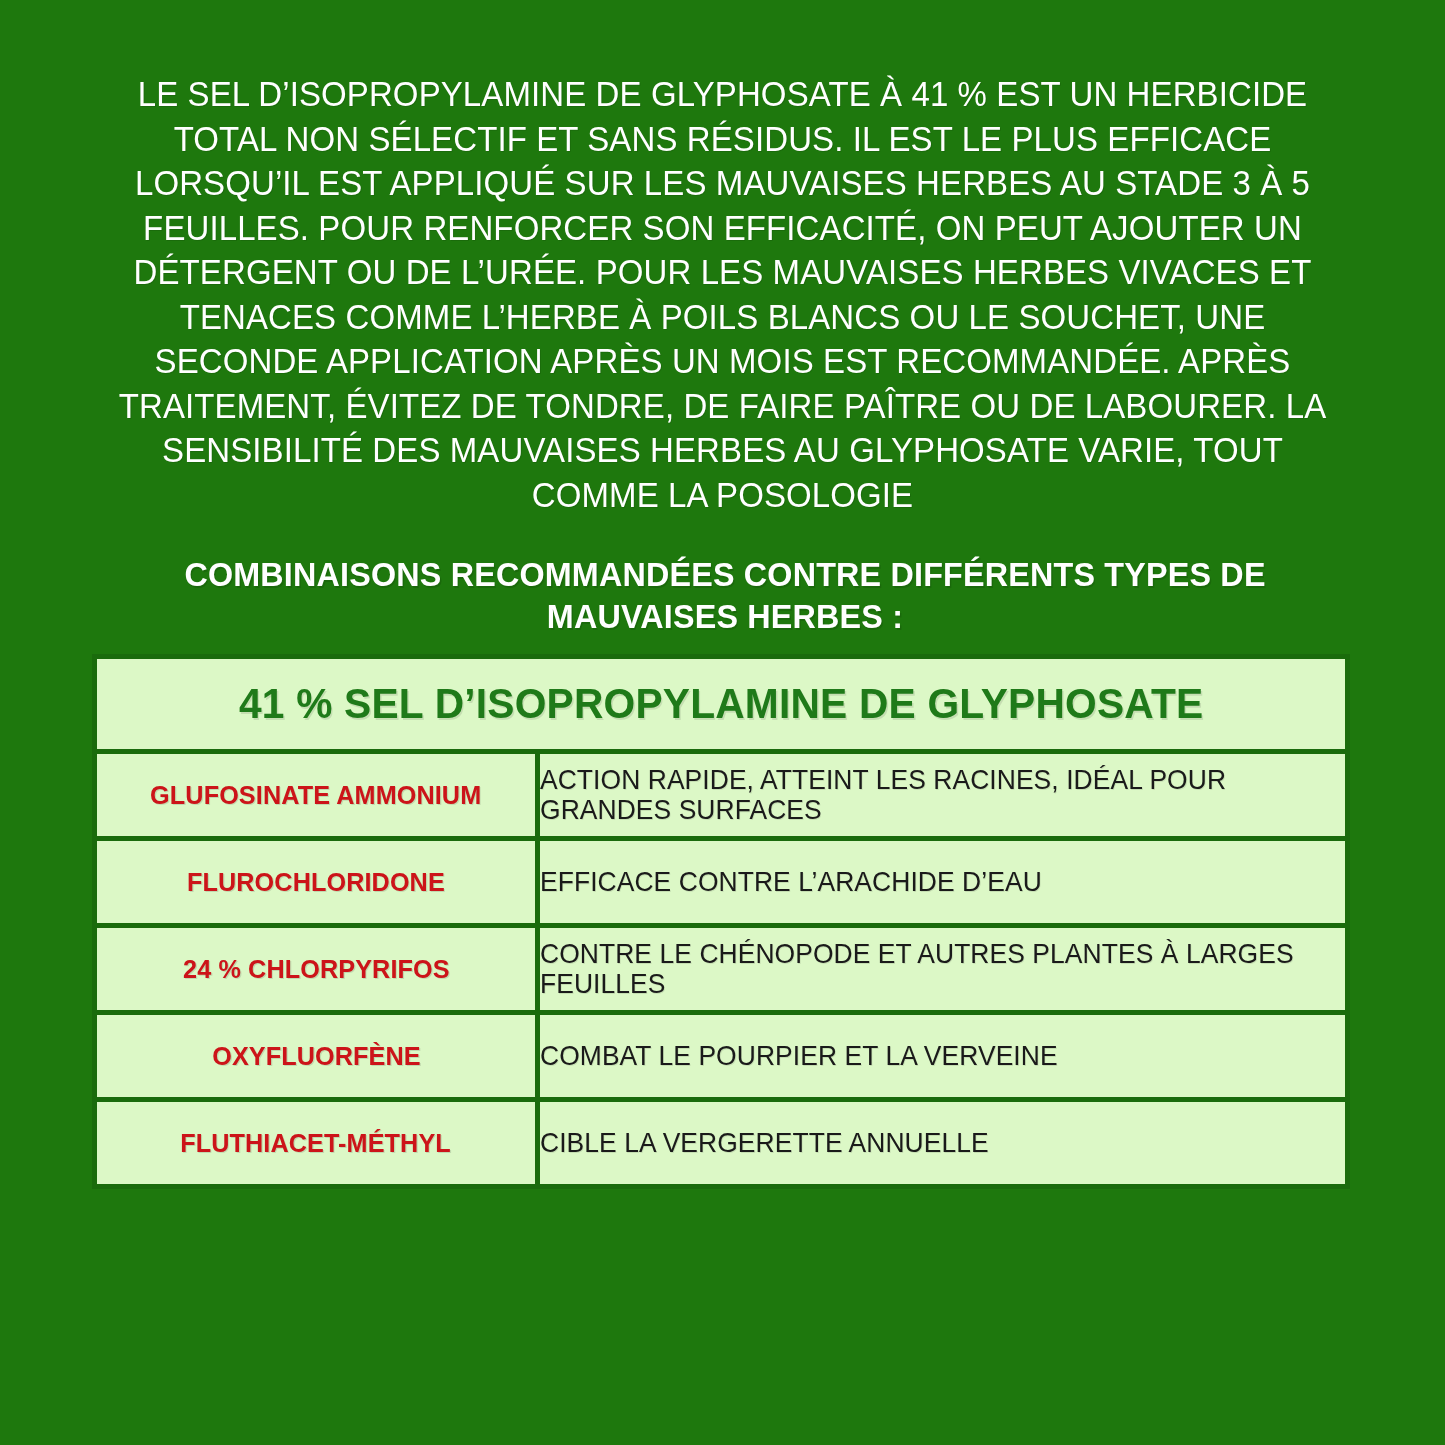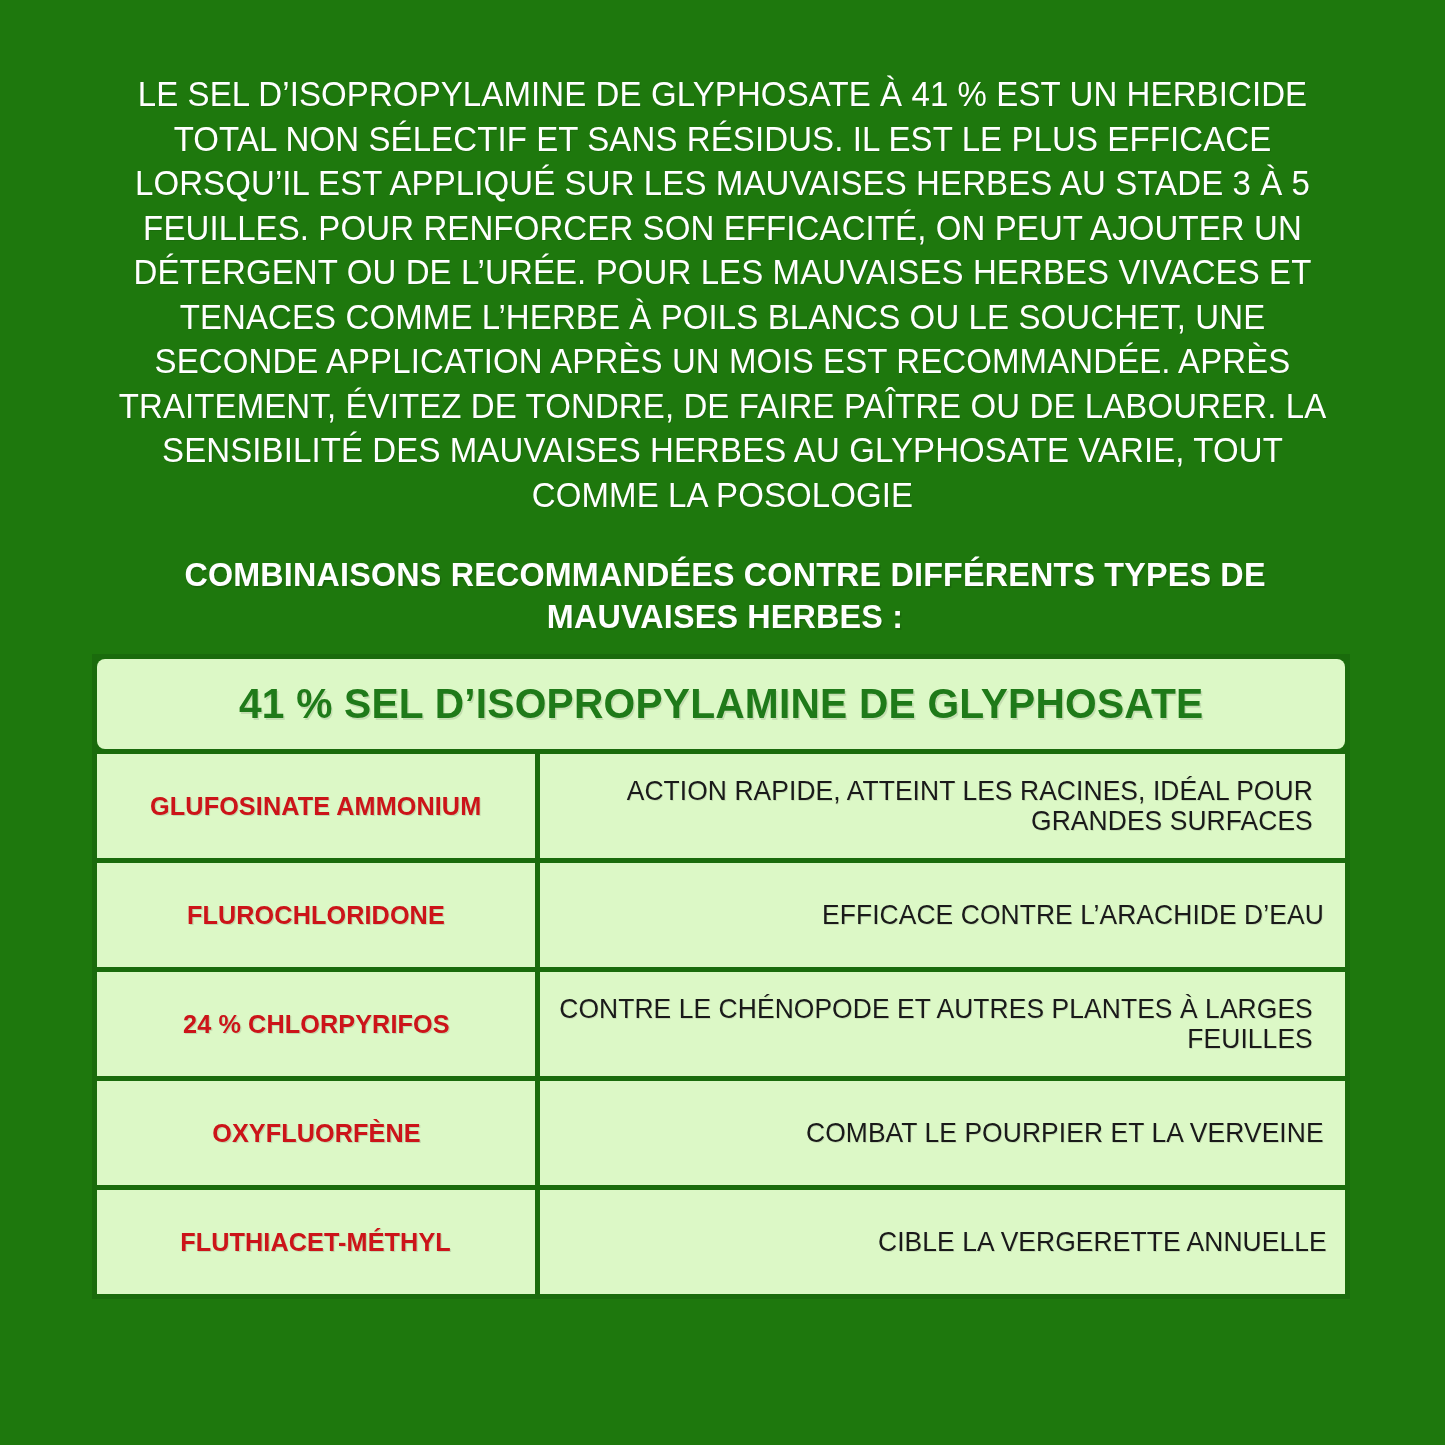--- a/index.html
+++ b/index.html
@@ -73,56 +73,55 @@
   }
   .combo-table td, .combo-table th {
     background: #dcf8c6;
     padding: 0;
     vertical-align: middle;
   }
 
   .table-title-cell {
     height: 90px;
     text-align: center;
-    border-radius: 8px;
   }
   .table-title {
     color: #1f7a19;
     font-size: 42px;
     font-weight: 700;
     text-transform: uppercase;
     letter-spacing: 0.2px;
     line-height: 46px;
     font-family: "Liberation Sans Narrow", "Liberation Sans", sans-serif;
     transform: scaleX(0.97);
     display: inline-block;
     text-shadow: 1.5px 1.5px 0 rgba(0,0,0,0.10);
   }
 
   .cell-left {
     width: 438px;
     text-align: center;
-    height: 104px;
+    height: 82px;
   }
   .chem-name {
     color: #cc1419;
     font-size: 26px;
     line-height: 29px;
     font-weight: 700;
     text-transform: uppercase;
     letter-spacing: 0.1px;
     font-family: "Liberation Sans Narrow", "Liberation Sans", sans-serif;
     display: inline-block;
     transform: scaleX(0.97);
     text-shadow: 1.2px 1.2px 0 rgba(0,0,0,0.12);
     padding: 0 8px;
   }
 
   .cell-right {
-    text-align: right;
+    text-align: left;
     padding-left: 16px;
     padding-right: 14px;
   }
   .desc-text {
     color: #1a1a1a;
     font-size: 27.5px;
     line-height: 30px;
     font-weight: 400;
     text-transform: uppercase;
     letter-spacing: 0.1px;

